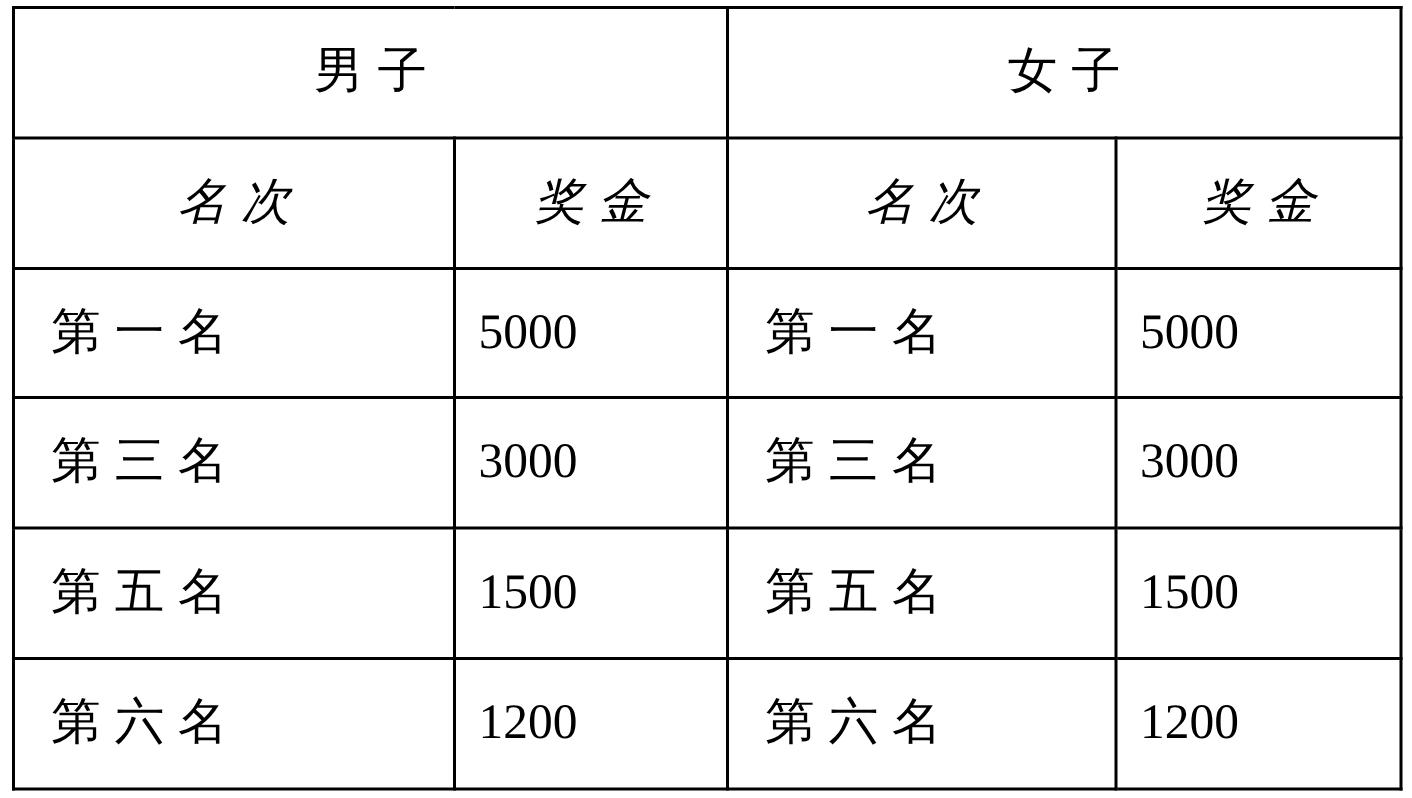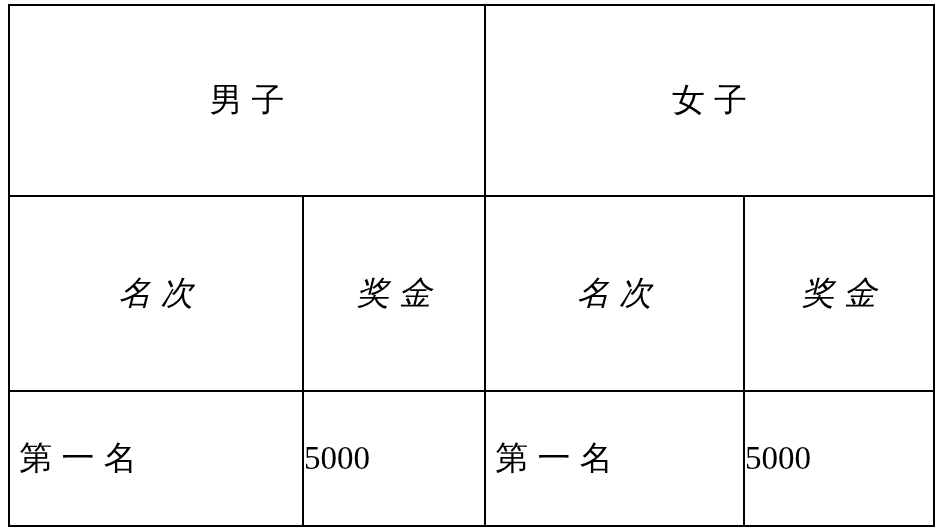--- a/index.html
+++ b/index.html
@@ -21,21 +21,21 @@
     height: 523px;
     border-collapse: collapse;
     table-layout: fixed;
     font-family: "Liberation Serif", "DejaVu Serif", serif;
     color: #000000;
   }
   .prize-table th,
   .prize-table td {
     border: 2px solid #000000;
     vertical-align: middle;
-    padding: 0;
+    padding: 15px;
     font-weight: normal;
     font-size: 33px;
     line-height: 1;
     overflow: hidden;
     white-space: nowrap;
   }
   .cjk {
     letter-spacing: 0.28em;
     text-indent: 0.28em;
   }
@@ -67,14 +67,32 @@
       <th class="cjk">奖金</th>
       <th class="cjk">名次</th>
       <th class="cjk">奖金</th>
     </tr>
     <tr class="row-data">
       <td class="cjk">第一名</td>
       <td class="num">5000</td>
       <td class="cjk">第一名</td>
       <td class="num">5000</td>
     </tr>
+    <tr class="row-data">
+      <td class="cjk">第三名</td>
+      <td class="num">3000</td>
+      <td class="cjk">第三名</td>
+      <td class="num">3000</td>
+    </tr>
+    <tr class="row-data">
+      <td class="cjk">第五名</td>
+      <td class="num">1500</td>
+      <td class="cjk">第五名</td>
+      <td class="num">1500</td>
+    </tr>
+    <tr class="row-data">
+      <td class="cjk">第六名</td>
+      <td class="num">1200</td>
+      <td class="cjk">第六名</td>
+      <td class="num">1200</td>
+    </tr>
   </tbody>
 </table>
 
 </body></html>

